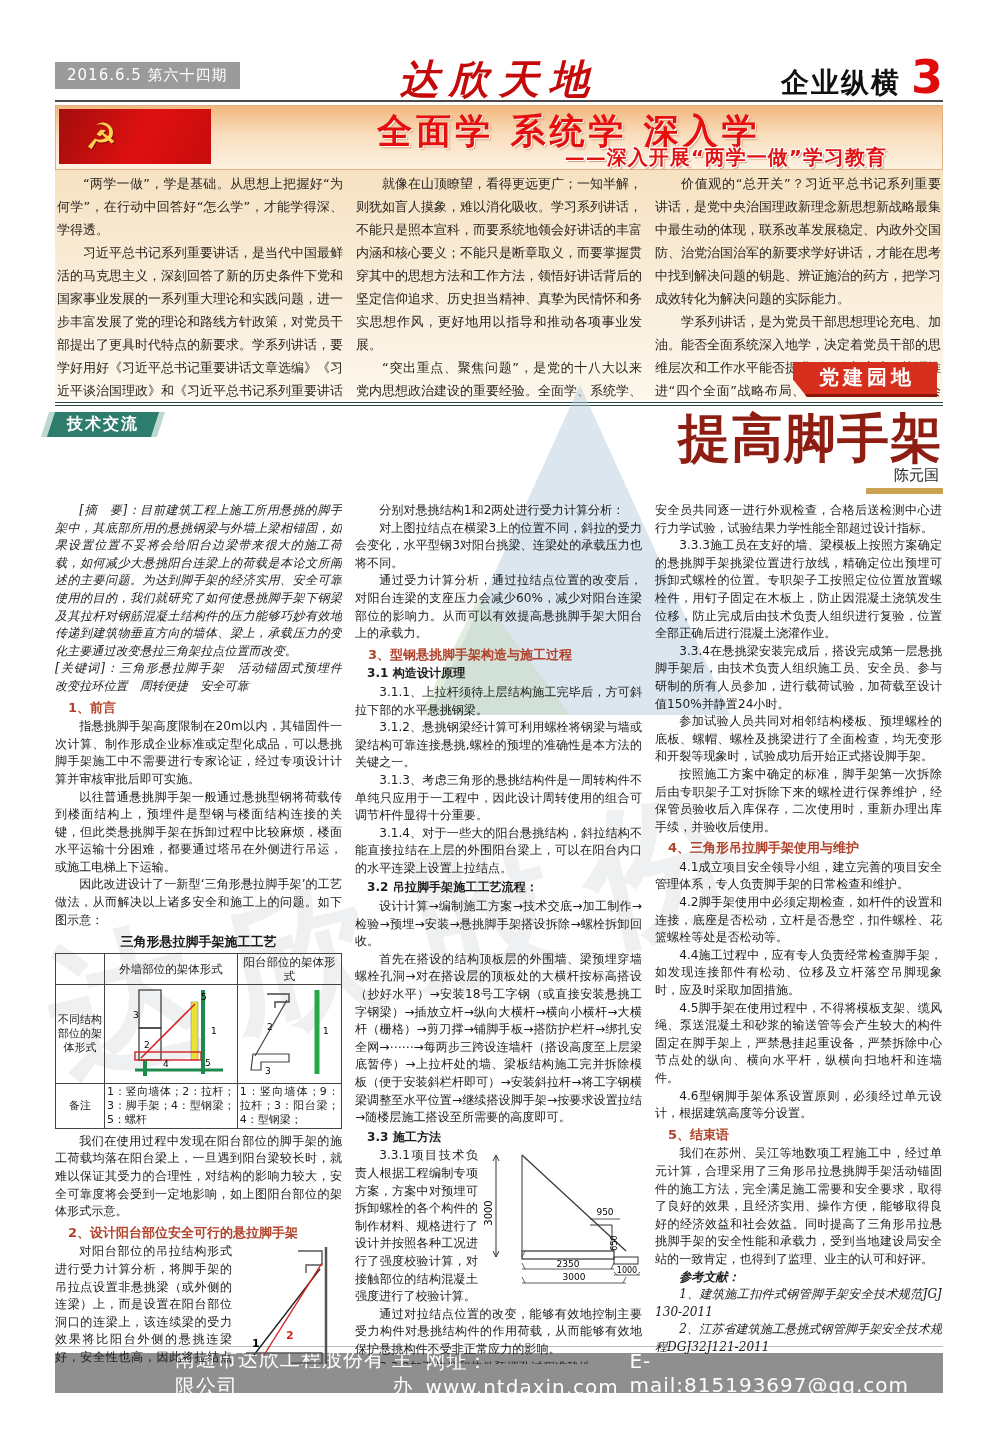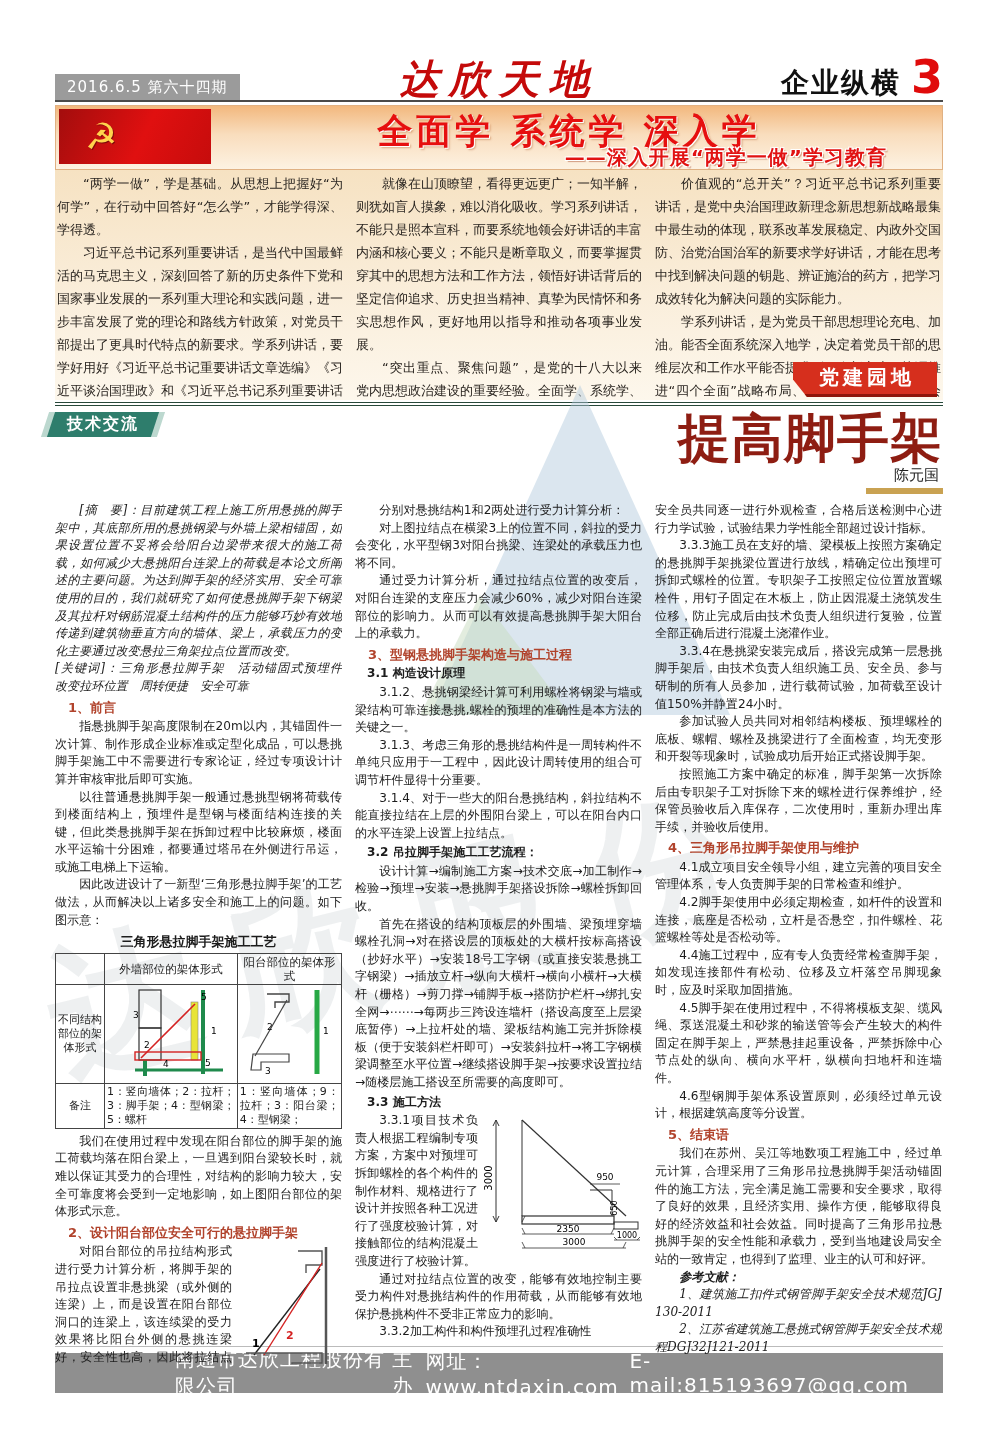--- a/index.html
+++ b/index.html
@@ -1,21 +1,21 @@
 <!DOCTYPE html>
 <html><head>
 <meta charset="utf-8">
 <style>
   html,body{margin:0;padding:0;background:#e8e8e8;}
   .page{position:relative;width:995px;height:1437px;margin:0 auto;background:#fff;
         font-family:"DejaVu Sans","Liberation Sans",sans-serif;color:#222;overflow:hidden;}
 
   
   #masthead{position:absolute;left:55px;right:52px;top:58px;height:42px;}
-  .issue-box{position:absolute;left:0;top:16px;background:#9b9b9b;color:#fff;
+  .issue-box{position:absolute;left:0;top:4px;background:#9b9b9b;color:#fff;
              font-size:15px;padding:4px 12px;letter-spacing:1px;}
   .paper-title{position:absolute;left:0;right:0;top:-6px;text-align:center;color:#c40a0a;
                font-family:"DejaVu Serif","Liberation Serif",serif;font-style:italic;
                font-weight:bold;font-size:40px;letter-spacing:10px;}
   .mast-right{position:absolute;right:0;top:-4px;display:flex;align-items:flex-start;}
   .section-name{font-family:"DejaVu Serif","Liberation Serif",serif;font-weight:bold;
                 font-size:28px;color:#111;margin-top:10px;letter-spacing:2px;}
   .page-number{font-size:46px;font-weight:bold;color:#e00b0b;margin-left:10px;line-height:46px;}
   #mast-rule{position:absolute;left:55px;right:52px;top:100px;height:2px;background:#4a4a4a;}
 
@@ -239,20 +239,21 @@
         </div>
       </div>
 
       <div class="acol">
         <div>
             <p class="blk blk-p">分别对悬挑结构1和2两处进行受力计算分析：</p>
             <p class="blk blk-p">对上图拉结点在横梁3上的位置不同，斜拉的受力会变化，水平型钢3对阳台挑梁、连梁处的承载压力也将不同。</p>
             <p class="blk blk-p">通过受力计算分析，通过拉结点位置的改变后，对阳台连梁的支座压力会减少60%，减少对阳台连梁部位的影响力。从而可以有效提高悬挑脚手架大阳台上的承载力。</p>
             <p class="blk blk-h">3、型钢悬挑脚手架构造与施工过程</p>
             <p class="blk blk-hb">3.1 构造设计原理</p>
+            <p class="blk blk-p">3.1.1、上拉杆须待上层结构施工完毕后，方可斜拉下部的水平悬挑钢梁。</p>
             <p class="blk blk-p">3.1.2、悬挑钢梁经计算可利用螺栓将钢梁与墙或梁结构可靠连接悬挑,螺栓的预埋的准确性是本方法的关键之一。</p>
             <p class="blk blk-p">3.1.3、考虑三角形的悬挑结构件是一周转构件不单纯只应用于一工程中，因此设计周转使用的组合可调节杆件显得十分重要。</p>
             <p class="blk blk-p">3.1.4、对于一些大的阳台悬挑结构，斜拉结构不能直接拉结在上层的外围阳台梁上，可以在阳台内口的水平连梁上设置上拉结点。</p>
             <p class="blk blk-hb">3.2 吊拉脚手架施工工艺流程：</p>
             <p class="blk blk-p">设计计算→编制施工方案→技术交底→加工制作→检验→预埋→安装→悬挑脚手架搭设拆除→螺栓拆卸回收。</p>
             <p class="blk blk-p">首先在搭设的结构顶板层的外围墙、梁预埋穿墙螺栓孔洞→对在搭设层的顶板处的大横杆按标高搭设（抄好水平）→安装18号工字钢（或直接安装悬挑工字钢梁）→插放立杆→纵向大横杆→横向小横杆→大横杆（栅格）→剪刀撑→铺脚手板→搭防护栏杆→绑扎安全网→⋯⋯→每两步三跨设连墙杆（搭设高度至上层梁底暂停）→上拉杆处的墙、梁板结构施工完并拆除模板（便于安装斜栏杆即可）→安装斜拉杆→将工字钢横梁调整至水平位置→继续搭设脚手架→按要求设置拉结→随楼层施工搭设至所需要的高度即可。</p>
             <p class="blk blk-hb">3.3 施工方法</p>
           </div>
         <div>
           <svg class="fig-float" width="158" height="152" viewBox="0 0 158 152">

